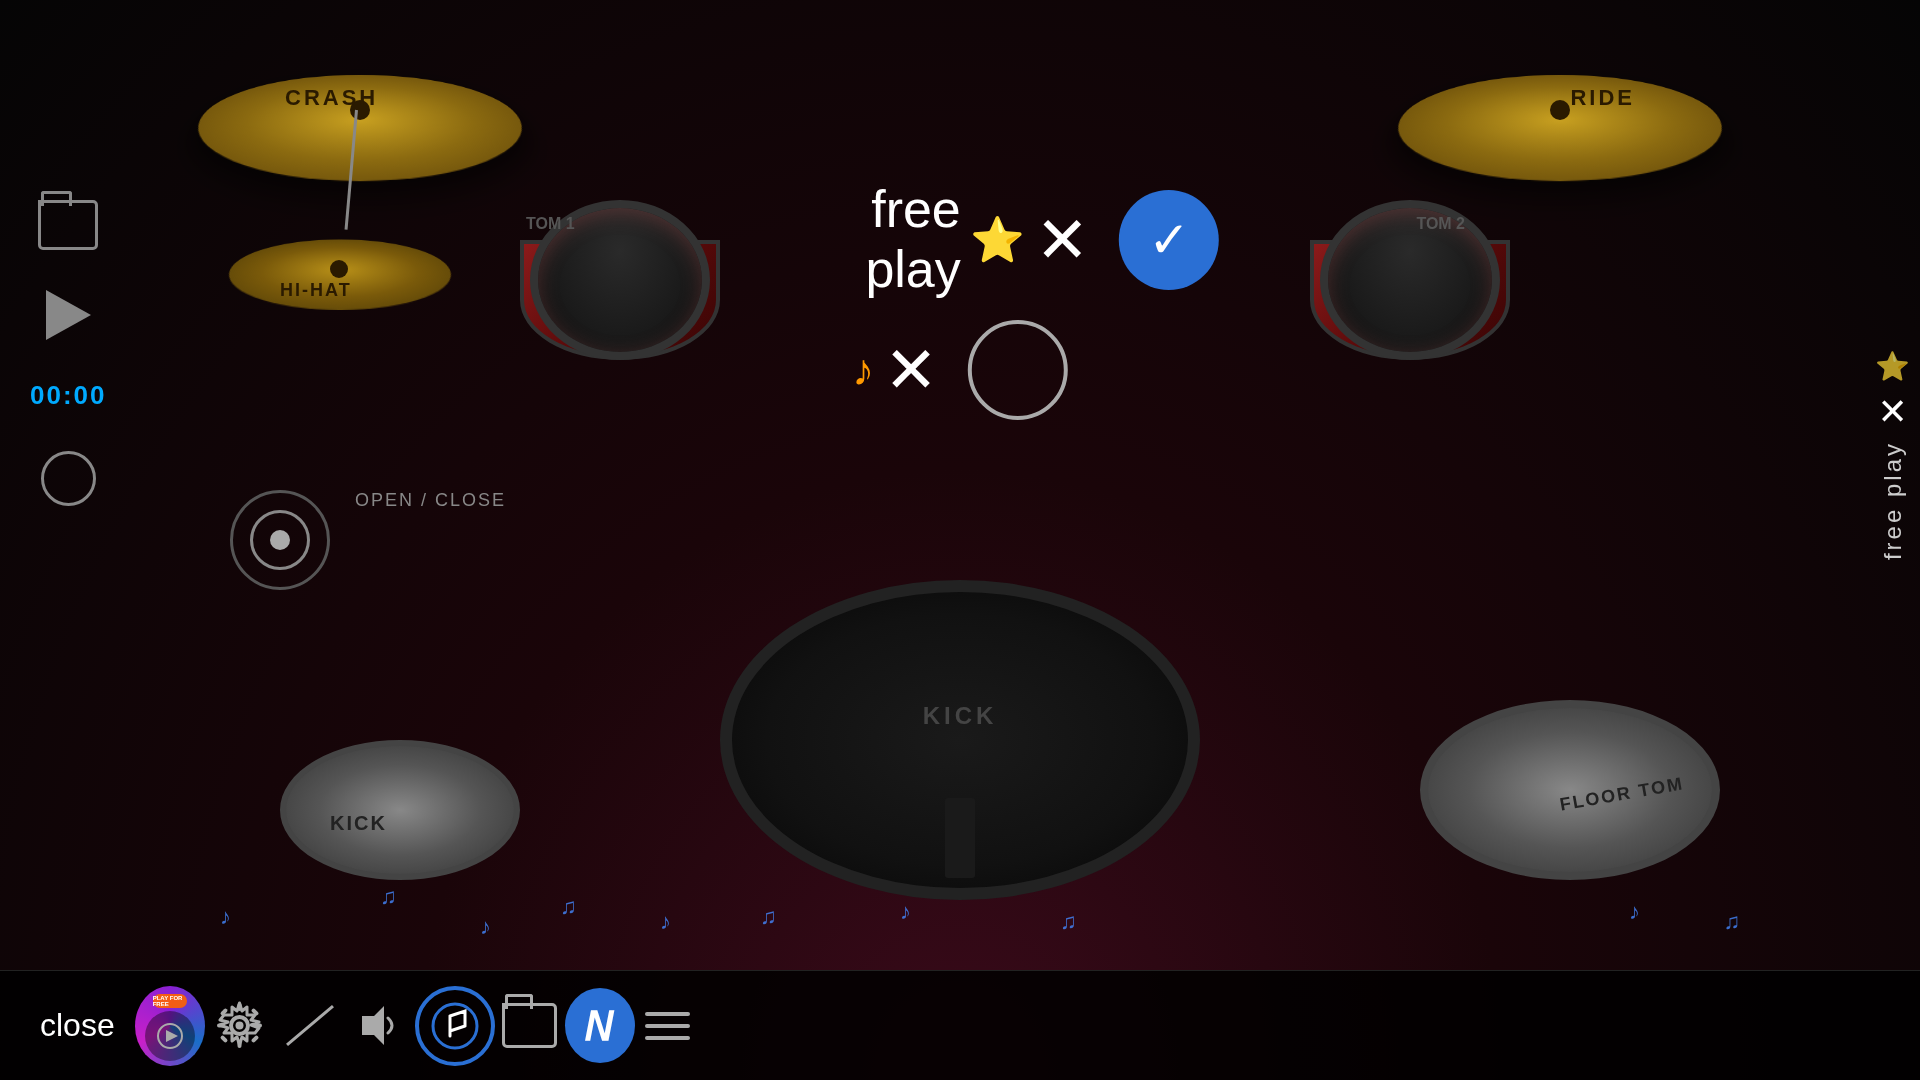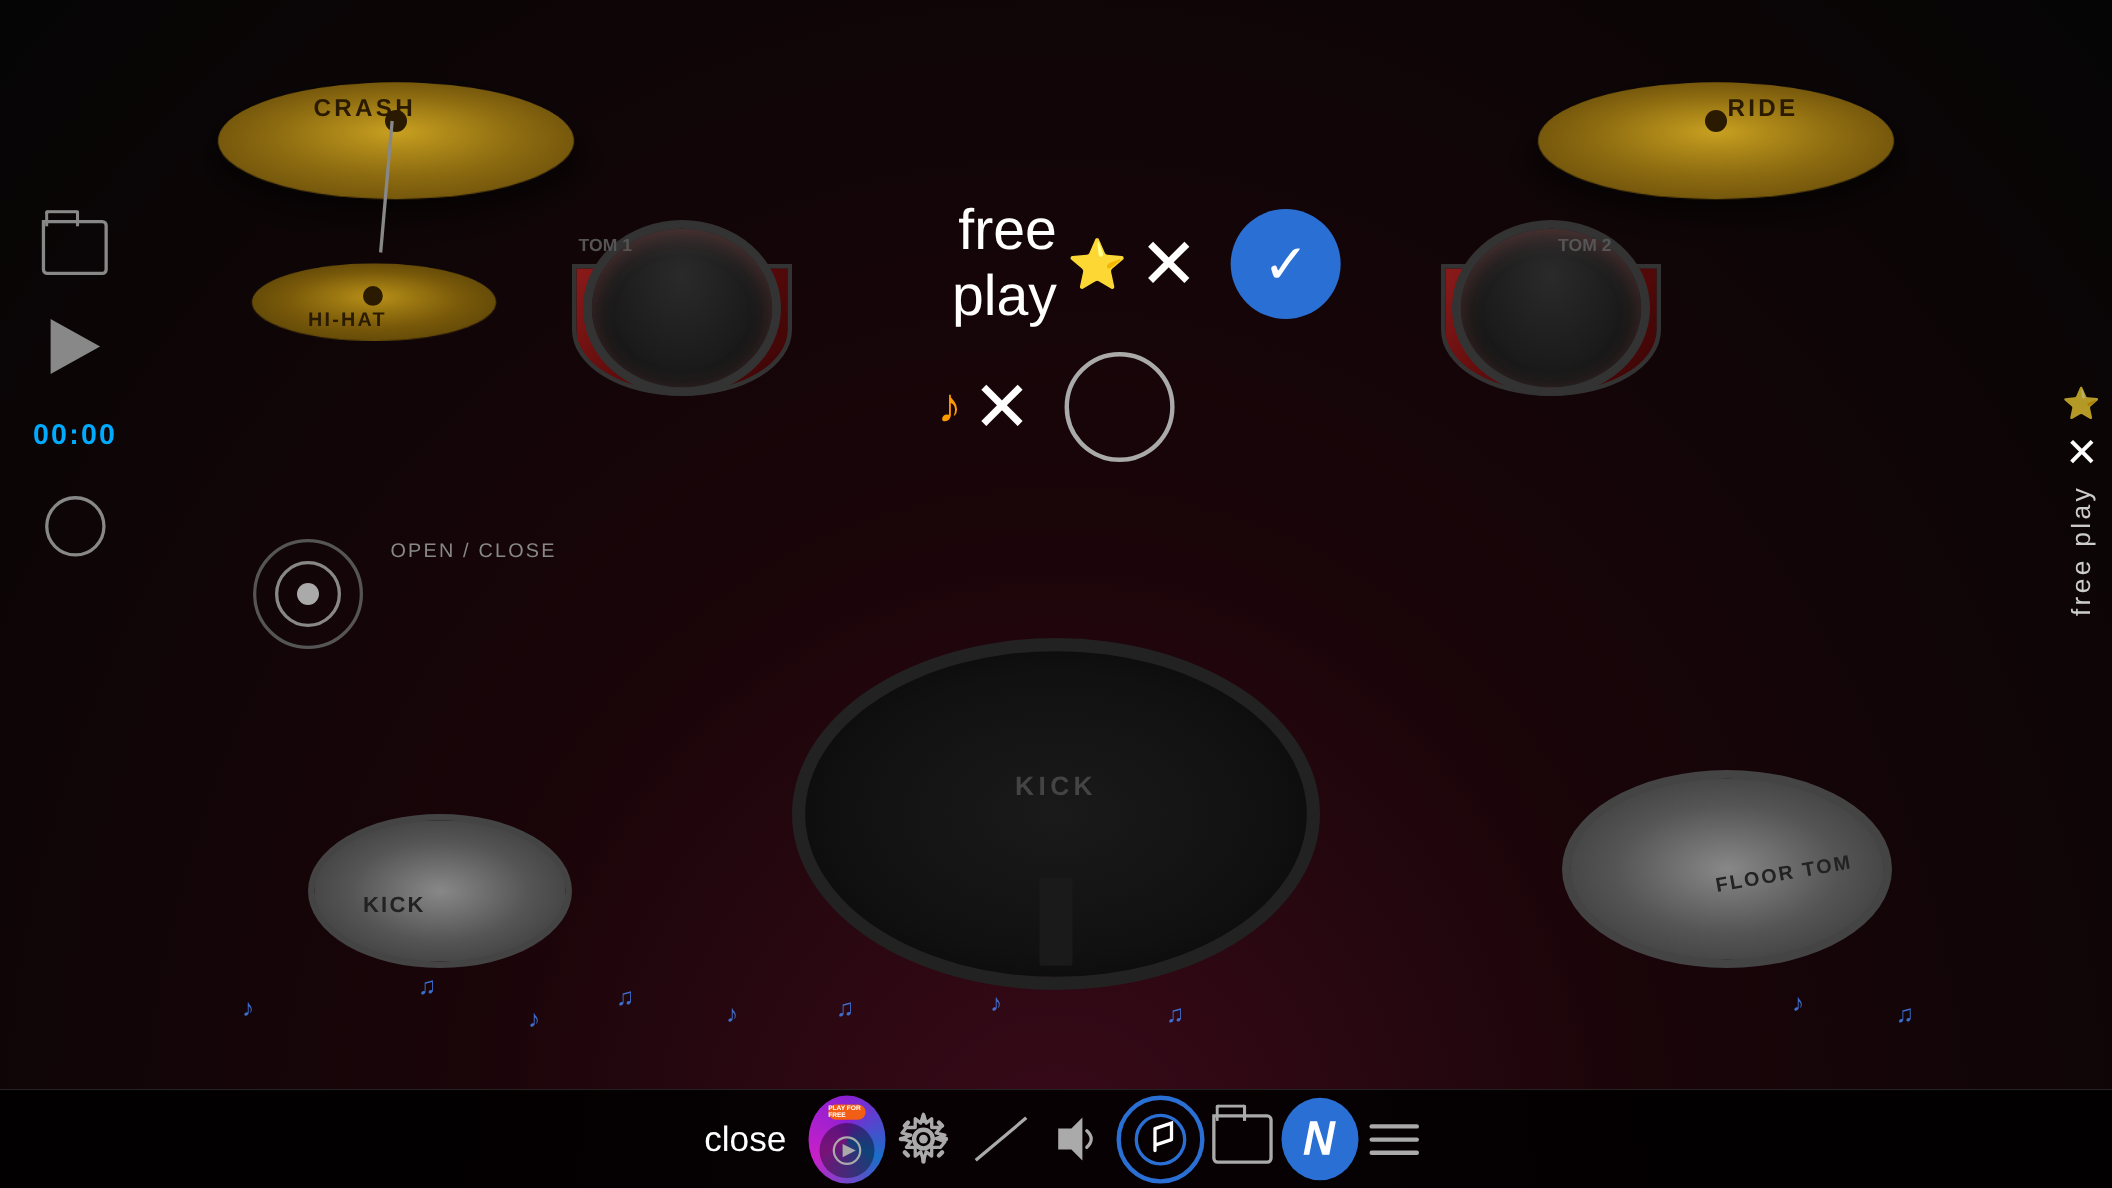--- a/index.html
+++ b/index.html
@@ -437,25 +437,25 @@
       color: #ccc;
       letter-spacing: 3px;
     }
 
     
     .bottom-toolbar {
       position: absolute;
       bottom: 0;
       left: 0;
       right: 0;
-      height: 90px;
+      height: 110px;
       background: rgba(0,0,0,0.85);
       display: flex;
       align-items: center;
-      justify-content: center;
+      justify-content: flex-start;
       padding: 0 20px;
       border-top: 1px solid #222;
     }
 
     .close-btn {
       color: white;
       font-size: 32px;
       cursor: pointer;
       padding: 10px 20px;
     }

